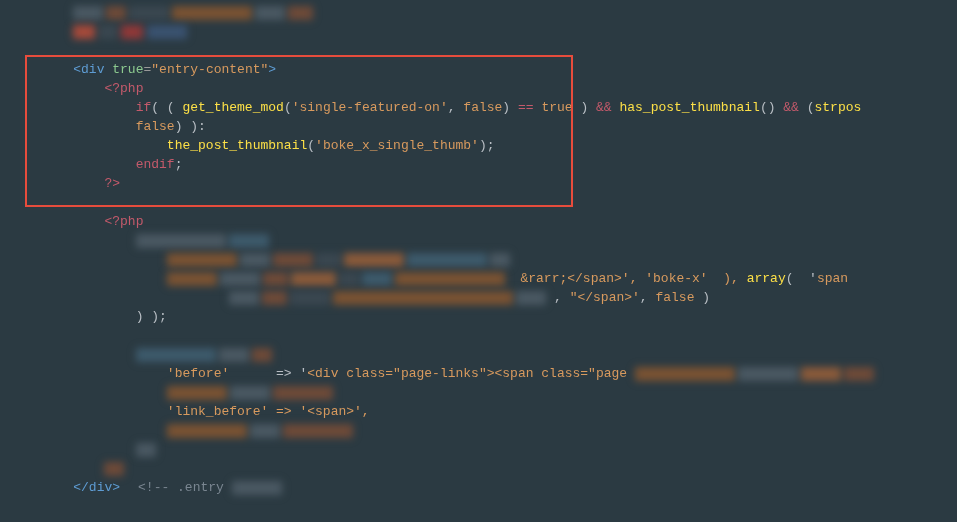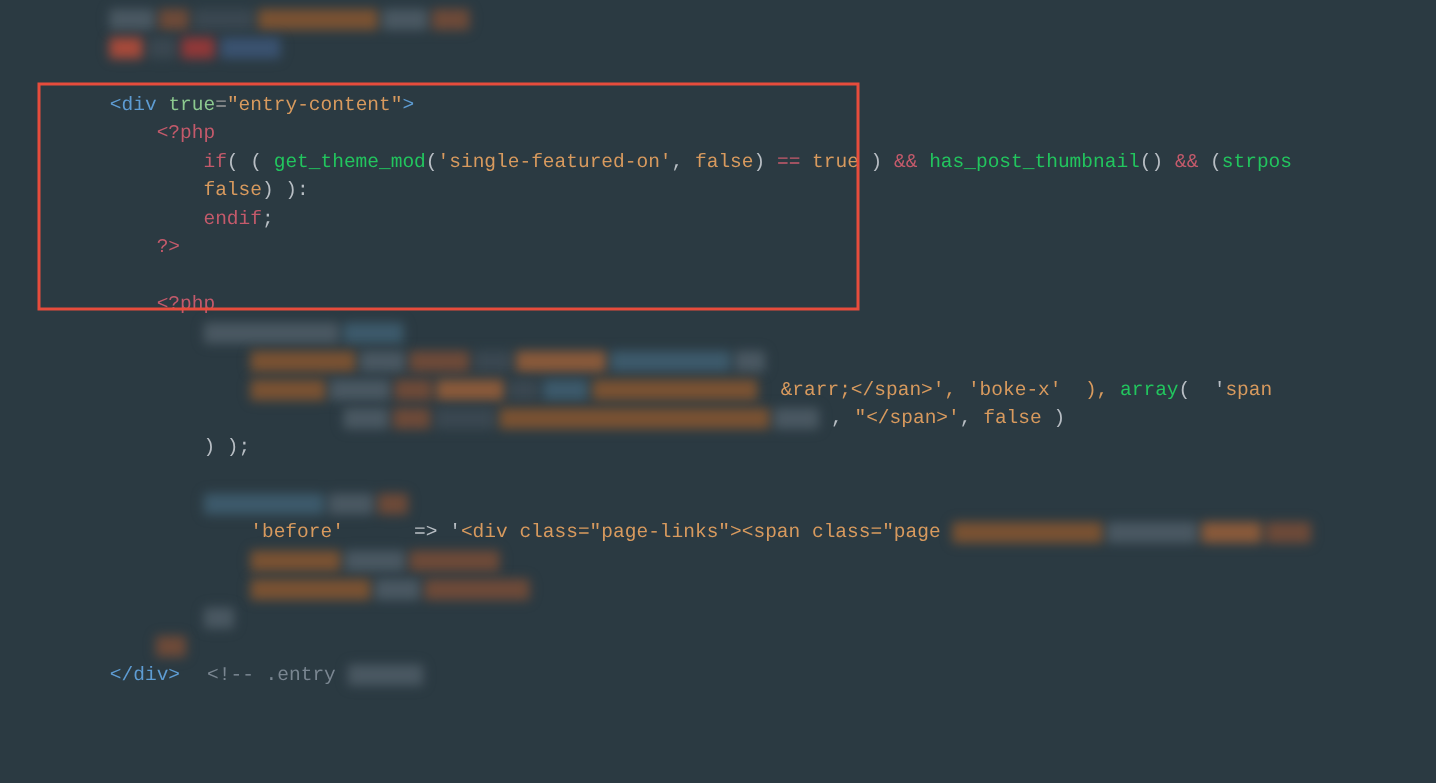--- a/index.html
+++ b/index.html
@@ -25,21 +25,21 @@
   border: 2px solid #e74c3c;
   pointer-events: none;
   z-index: 5;
 }
 .c-tag      { color: #5e9cd3; }
 .c-attr     { color: #8cc98f; }
 .c-val      { color: #d89a5e; }
 .c-punct    { color: #999; }
 .c-phptag   { color: #c45a6b; }
 .c-keyword  { color: #c45a6b; }
-.c-func     { color: #22c55e; }
+.c-func     { color: #fde047; }
 .c-str      { color: #d89a5e; }
 .c-bool     { color: #d89a5e; }
 .c-op       { color: #c45a6b; }
 .c-text     { color: #b8bec4; }
 .c-comment  { color: #7a8691; margin-left: 18px; }
 .blur-block {
   display: inline-block;
   height: 14px;
   filter: blur(2px);
 }
@@ -64,20 +64,21 @@
 <div class="code-line">&nbsp;</div>
 
 <div class="code-line"><span>    </span><span class="c-tag">&lt;</span><span class="c-tag">div</span><span> </span><span class="c-attr">true</span><span class="c-punct">=</span><span class="c-val">"entry-content"</span><span class="c-tag">&gt;</span></div>
 
 <div class="code-line"><span>        </span><span class="c-phptag">&lt;?php</span></div>
 
 <div class="code-line"><span>            </span><span class="c-keyword">if</span><span class="c-text">( ( </span><span class="c-func">get_theme_mod</span><span class="c-text">(</span><span class="c-str">'single-featured-on'</span><span class="c-text">, </span><span class="c-bool">false</span><span class="c-text">)</span><span> </span><span class="c-op">==</span><span> </span><span class="c-bool">true</span><span class="c-text"> ) </span><span class="c-op">&amp;&amp;</span><span> </span><span class="c-func">has_post_thumbnail</span><span class="c-text">()</span><span> </span><span class="c-op">&amp;&amp;</span><span class="c-text"> (</span><span class="c-func">strpos</span></div>
 
 <div class="code-line"><span>            </span><span class="c-bool">false</span><span class="c-text">) ):</span></div>
 
+<div class="code-line"><span>                </span><span class="c-func">the_post_thumbnail</span><span class="c-text">(</span><span class="c-str">'boke_x_single_thumb'</span><span class="c-text">);</span></div>
 
 <div class="code-line"><span>            </span><span class="c-keyword">endif</span><span class="c-text">;</span></div>
 
 <div class="code-line"><span>        </span><span class="c-phptag">?&gt;</span></div>
 
 <div class="code-line">&nbsp;</div>
 
 <div class="code-line"><span>        </span><span class="c-phptag">&lt;?php</span></div>
 
 <div class="code-line">            <span style="display:inline-flex;gap:3px;filter:blur(3px);vertical-align:middle"><span class="blur-block b2" style="width:90px"></span><span class="blur-block b5" style="width:40px"></span></span></div>
@@ -91,20 +92,21 @@
 <div class="code-line"><span>            </span><span class="c-text">) );</span></div>
 
 <div class="code-line">&nbsp;</div>
 
 <div class="code-line">            <span style="display:inline-flex;gap:3px;filter:blur(3px);vertical-align:middle"><span class="blur-block b5" style="width:80px"></span><span class="blur-block b2" style="width:30px"></span><span class="blur-block b4" style="width:20px"></span></span></div>
 
 <div class="code-line"><span>                </span><span class="c-str">'before'</span><span class="c-text">      =&gt; '</span><span class="c-str">&lt;div class="page-links"&gt;&lt;span class="page</span> <span style="display:inline-flex;gap:3px;filter:blur(3px);vertical-align:middle"><span class="blur-block b6" style="width:100px"></span><span class="blur-block b2" style="width:60px"></span><span class="blur-block b8" style="width:40px"></span><span class="blur-block b4" style="width:30px"></span></span></div>
 
 <div class="code-line">                <span style="display:inline-flex;gap:3px;filter:blur(3px);vertical-align:middle"><span class="blur-block b6" style="width:60px"></span><span class="blur-block b2" style="width:40px"></span><span class="blur-block b4" style="width:60px"></span></span></div>
 
+<div class="code-line"><span>                </span><span class="c-str">'link_before' =&gt; '&lt;span&gt;',</span></div>
 
 <div class="code-line">                <span style="display:inline-flex;gap:3px;filter:blur(3px);vertical-align:middle"><span class="blur-block b6" style="width:80px"></span><span class="blur-block b2" style="width:30px"></span><span class="blur-block b4" style="width:70px"></span></span></div>
 
 <div class="code-line">            <span style="display:inline-flex;gap:3px;filter:blur(3px);vertical-align:middle"><span class="blur-block b2" style="width:20px"></span></span></div>
 
 <div class="code-line">        <span style="display:inline-flex;gap:3px;filter:blur(3px);vertical-align:middle"><span class="blur-block b4" style="width:20px"></span></span></div>
 
 <div class="code-line"><span>    </span><span class="c-tag">&lt;/</span><span class="c-tag">div</span><span class="c-tag">&gt;</span><span class="c-comment">&lt;!-- .entry</span> <span style="display:inline-flex;filter:blur(3px);vertical-align:middle"><span class="blur-block b2" style="width:50px"></span></span></div>
 
 </div>

